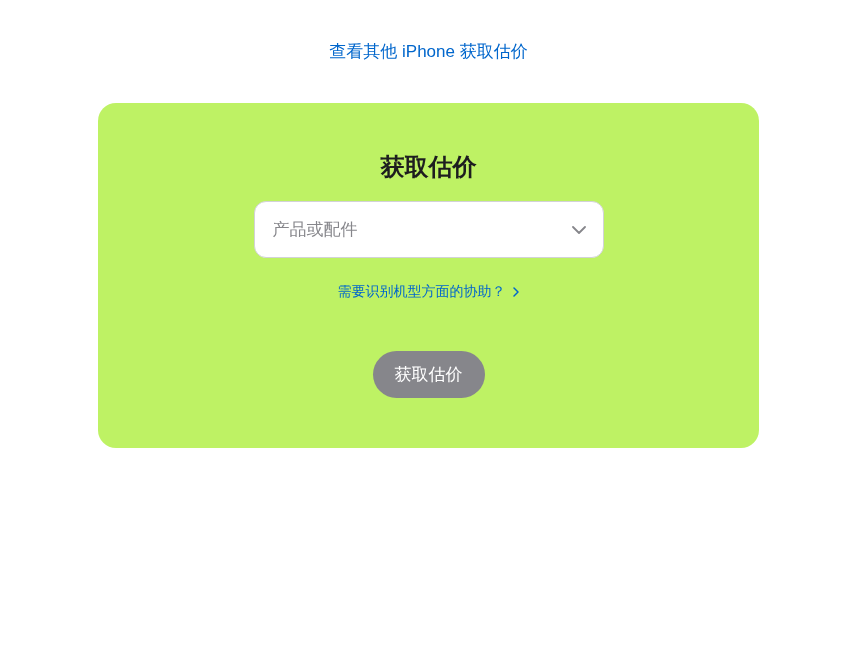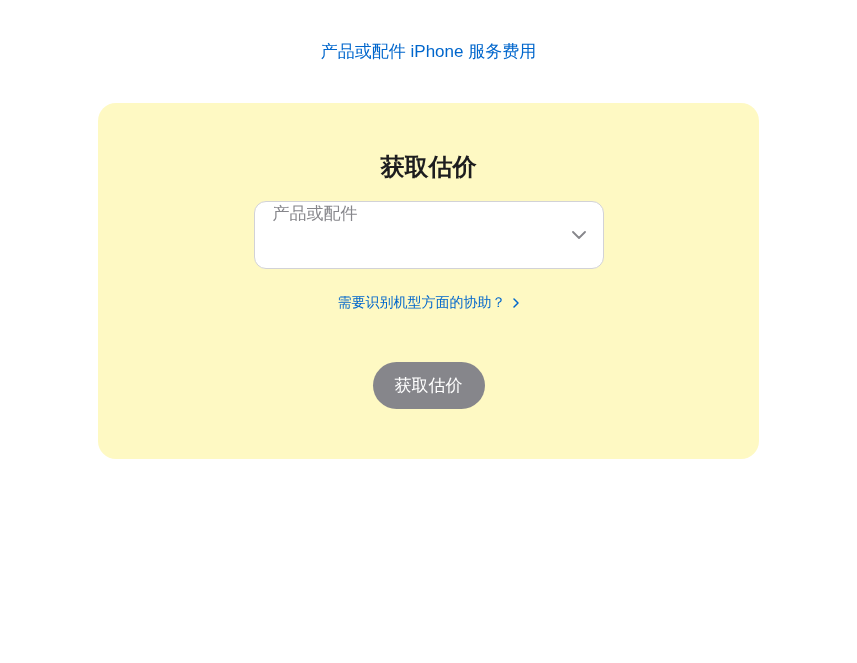--- a/index.html
+++ b/index.html
@@ -20,21 +20,21 @@
       text-align: center;
       margin-bottom: 40px;
     }
     .top-link a {
       color: #0066cc;
       text-decoration: none;
       font-size: 17px;
       cursor: pointer;
     }
     .card {
-      background: #fef9c3;
+      background: #bef264;
       border-radius: 18px;
       width: 661px;
       margin: 0 auto;
       padding: 48px 40px 50px;
       text-align: center;
     }
     .card-title {
       font-size: 24px;
       font-weight: 600;
       color: #1d1d1f;
@@ -45,29 +45,30 @@
       color: #1d1d1f;
       margin-bottom: 42px;
     }
     .select-wrapper {
       position: relative;
       width: 350px;
       margin: 0 auto 24px;
     }
     .select-box {
       width: 100%;
-      height: 68px;
+      height: 57px;
       border: 1px solid #d2d2d7;
       border-radius: 12px;
       background: #fff;
       padding: 0 64px 0 18px;
       font-size: 17px;
       color: #86868b;
       text-align: left;
       display: flex;
+      align-items: center;
       cursor: pointer;
       appearance: none;
       -webkit-appearance: none;
     }
     .chevron-down {
       position: absolute;
       right: 18px;
       top: 50%;
       transform: translateY(-50%);
       pointer-events: none;
@@ -115,21 +116,21 @@
     }
     .footer-text p:last-child {
       margin-bottom: 0;
     }
   </style>
 </head>
 <body>
 
 <div class="container">
   <div class="top-link">
-    <a>产品或配件 iPhone 服务费用</a>
+    <a>查看其他 iPhone 获取估价</a>
   </div>
 
   <div class="card">
     <h2 class="card-title">获取估价</h2>
 
     <div class="select-wrapper">
       <div class="select-box">
         <span>产品或配件</span>
       </div>
       <span class="chevron-down">

